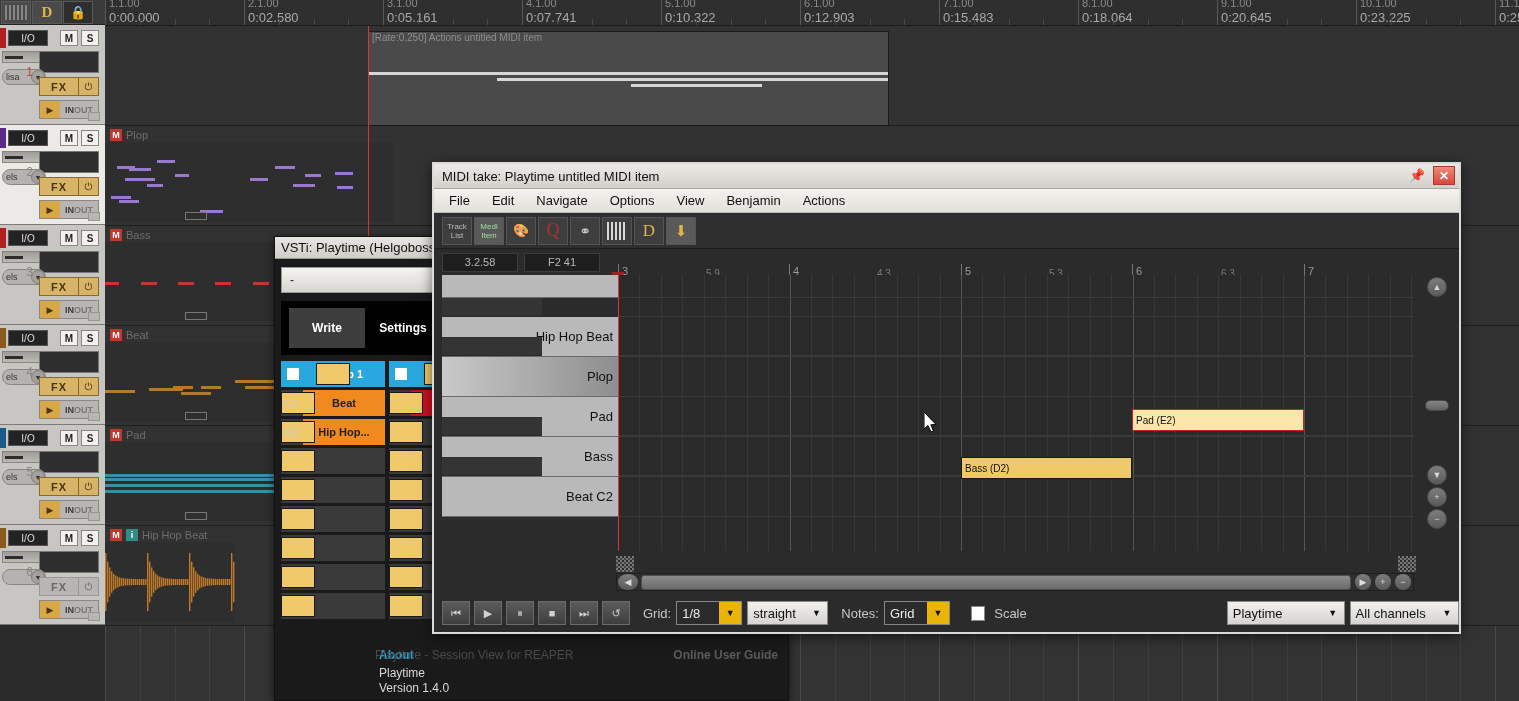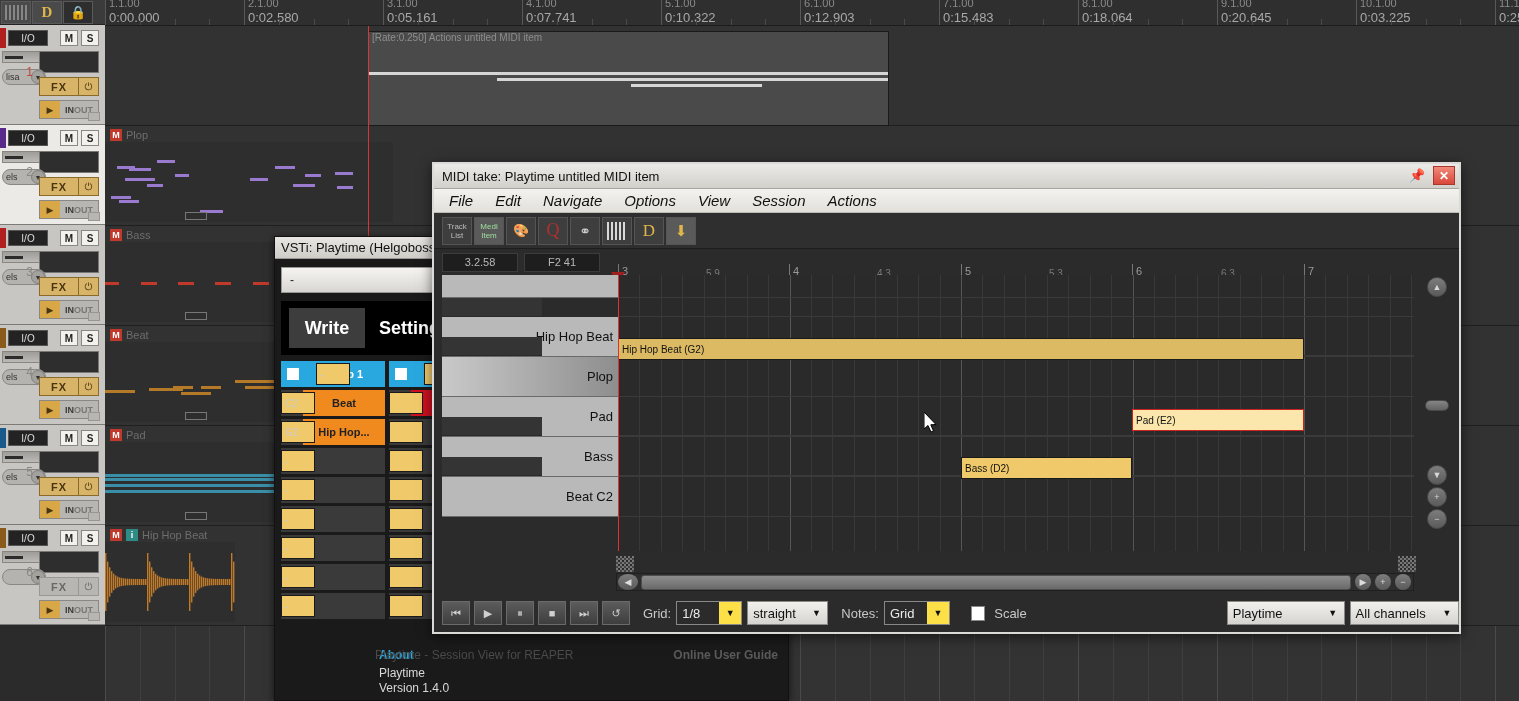--- a/index.html
+++ b/index.html
@@ -99,21 +99,21 @@
      background:#1a1a1a; border:1px solid #111; box-shadow:0 2px 8px rgba(0,0,0,.6); }
   .vsti-title { height:22px; background:linear-gradient(#e8e6e2,#cfcdc8);
      border-bottom:1px solid #9a9894; display:flex; align-items:center; padding-left:6px;
      font-size:13px; color:#111; }
   .vsti-body { position:absolute; left:0; right:0; top:22px; bottom:0; background:#1a1a1a;
      padding:6px; }
   .preset-row { height:26px; background:linear-gradient(#f5f4f1,#d8d6d2); border:1px solid #9a9894;
      display:flex; align-items:center; padding-left:8px; font-size:12px; color:#222; margin:2px 0 8px; }
   .pt-header { height:54px; background:#000; display:flex; align-items:center; padding:0 8px; }
   .pt-tab { height:40px; min-width:76px; padding:8px 14px; display:flex; align-items:center;
-     justify-content:center; font-size:18px; font-weight:bold; color:#fff; }
+     justify-content:center; font-size:12px; font-weight:bold; color:#fff; }
   .pt-tab.active { background:#3d3d3d; }
   .pt-matrix { margin-top:6px; }
   .pt-row { display:flex; gap:4px; margin-bottom:3px; }
   .pt-cell { width:104px; height:26px; background:#3a3a3a; display:flex; align-items:center;
      font-size:11px; color:#ddd; position:relative; }
   .pt-cell.group { background:#29a8df; color:#fff; font-weight:bold;
      justify-content:center; }
   .pt-cell .trig { width:22px; display:flex; align-items:center; justify-content:center;
      font-size:10px; color:#fff; }
   .pt-cell .name { flex:1; height:26px; display:flex; align-items:center;
@@ -141,21 +141,21 @@
      font-size:13px; color:#111; position:relative; }
   .midi-title .tbtns { position:absolute; right:4px; top:2px; display:flex; gap:6px;
      align-items:center; }
   .pin-btn { width:20px; height:19px; display:flex; align-items:center; justify-content:center;
      font-size:13px; color:#333; }
   .close-btn { width:22px; height:19px; background:linear-gradient(#f08a7a,#d8473a);
      border:1px solid #a8372c; display:flex; align-items:center; justify-content:center;
      color:#fff; font-size:12px; font-weight:bold; }
   .menubar { height:24px; background:linear-gradient(#f4f2ee,#e2e0db);
      border-bottom:1px solid #bdbbb6; display:flex; align-items:center; padding-left:6px; gap:4px; }
-  .menubar span { padding:2px 9px; font-size:15px; color:#111;font-style:italic; }
+  .menubar span { padding:2px 9px; font-size:13px; color:#111; }
   .me-toolbar { height:36px; background:#2f2f2f; display:flex; align-items:center;
      padding-left:8px; gap:2px; border-bottom:1px solid #1d1d1d; }
   .me-btn { width:30px; height:28px; background:#3e3e3e; border:1px solid #555;
      display:flex; align-items:center; justify-content:center; flex-direction:column;
      font-size:8px; color:#bbb; }
   .me-btn.two { font-size:8px; line-height:9px; }
   .me-btn.on { background:#5a5a5a; }
   .me-btn.on .ttl { color:#9fe09f; }
   .me-infobar { height:26px; background:#2b2b2b; display:flex; align-items:center;
      padding-left:8px; gap:6px; }
@@ -203,21 +203,21 @@
   .dotgrip { position:absolute; width:18px; height:16px;
      background:repeating-linear-gradient(90deg,#8a8a8a 0 2px,transparent 2px 4px),
                 repeating-linear-gradient(0deg,#8a8a8a 0 2px,transparent 2px 4px);
      background-blend-mode:multiply; opacity:.8; }
   .me-bottom { position:absolute; left:0; right:0; bottom:0; height:38px; background:#2b2b2b;
      display:flex; align-items:center; padding-left:8px; gap:5px; }
   .tp-btn { width:28px; height:24px; background:linear-gradient(#5c5c5c,#3e3e3e);
      border:1px solid #6a6a6a; display:flex; align-items:center; justify-content:center;
      color:#d0d0d0; font-size:11px; }
   .bl { font-size:13px; color:#c8c8c8; margin-left:8px; }
-  .sel-box { height:24px; background:#fde047; border:1px solid #8a8884; display:flex;
+  .sel-box { height:24px; background:#eab308; border:1px solid #8a8884; display:flex;
      align-items:center; position:relative; font-size:13px; color:#111; }
   .sel-box .txt { padding:0 4px 0 5px; flex:1; overflow:hidden; white-space:nowrap; }
   .sel-box .txt.dark { background:#2b2b2b; color:#eaeaea; height:100%;
      display:flex; align-items:center; }
   .sel-box .car { width:22px; display:flex; align-items:center; justify-content:center;
      font-size:9px; color:#111; }
   .sel-grey { background:linear-gradient(#f2f1ee,#d6d4d0); }
   .ckbox { width:15px; height:15px; background:#fff; border:1px solid #888; }
 </style>
 </head>
@@ -298,21 +298,21 @@
         <div class="ruler-tick" style="left: 1077.25px;"></div>
         <div class="ruler-mark" style="left: 1112px;">
           <div class="bar">9.1.00</div>
           <div class="tc">0:20.645</div>
         </div>
         <div class="ruler-tick" style="left: 1146.75px;"></div>
         <div class="ruler-tick" style="left: 1181.5px;"></div>
         <div class="ruler-tick" style="left: 1216.25px;"></div>
         <div class="ruler-mark" style="left: 1251px;">
           <div class="bar">10.1.00</div>
-          <div class="tc">0:03.225</div>
+          <div class="tc">0:23.225</div>
         </div>
         <div class="ruler-tick" style="left: 1285.75px;"></div>
         <div class="ruler-tick" style="left: 1320.5px;"></div>
         <div class="ruler-tick" style="left: 1355.25px;"></div>
         <div class="ruler-mark" style="left: 1390px;">
           <div class="bar">11.1.00</div>
           <div class="tc">0:25.806</div>
         </div>
       </div>
 
@@ -808,21 +808,21 @@
         <div class="close-btn">✕</div>
       </div>
     </div>
 
     <div class="menubar" id="me-menubar">
         <span>File</span>
         <span>Edit</span>
         <span>Navigate</span>
         <span>Options</span>
         <span>View</span>
-        <span>Session</span>
+        <span>Benjamin</span>
         <span>Actions</span>
       </div>
 
     <div class="me-toolbar" id="me-toolbar">
         <div class="me-btn two">
           <span class="ttl">Track</span>
           <span class="ttl">List</span>
         </div>
         <div class="me-btn on two">
           <span class="ttl">Medi</span>
@@ -950,23 +950,20 @@
           <div class="hlin" style="top: 22px;"></div>
           <div class="hlin" style="top: 41px;"></div>
           <div class="hlin" style="top: 81px;"></div>
           <div class="hlin" style="top: 80px;"></div>
           <div class="hlin" style="top: 121px;"></div>
           <div class="hlin" style="top: 161px;"></div>
           <div class="hlin" style="top: 160px;"></div>
           <div class="hlin" style="top: 201px;"></div>
           <div class="hlin" style="top: 200px;"></div>
           <div class="hlin" style="top: 241px;"></div>
-          <div class="note muted" style="left: 0px; top: 63px; width: 686px;">
-            <span>Hip Hop Beat (G2)</span>
-          </div>
           <div class="note sel" style="left: 514px; top: 134px; width: 172px;">
             <span>Pad (E2)</span>
           </div>
           <div class="note" style="left: 343px; top: 182px; width: 171px;">
             <span>Bass (D2)</span>
           </div>
           <div class="me-cursor" style="left: 0px;"></div>
         </div>
     </div>
 

